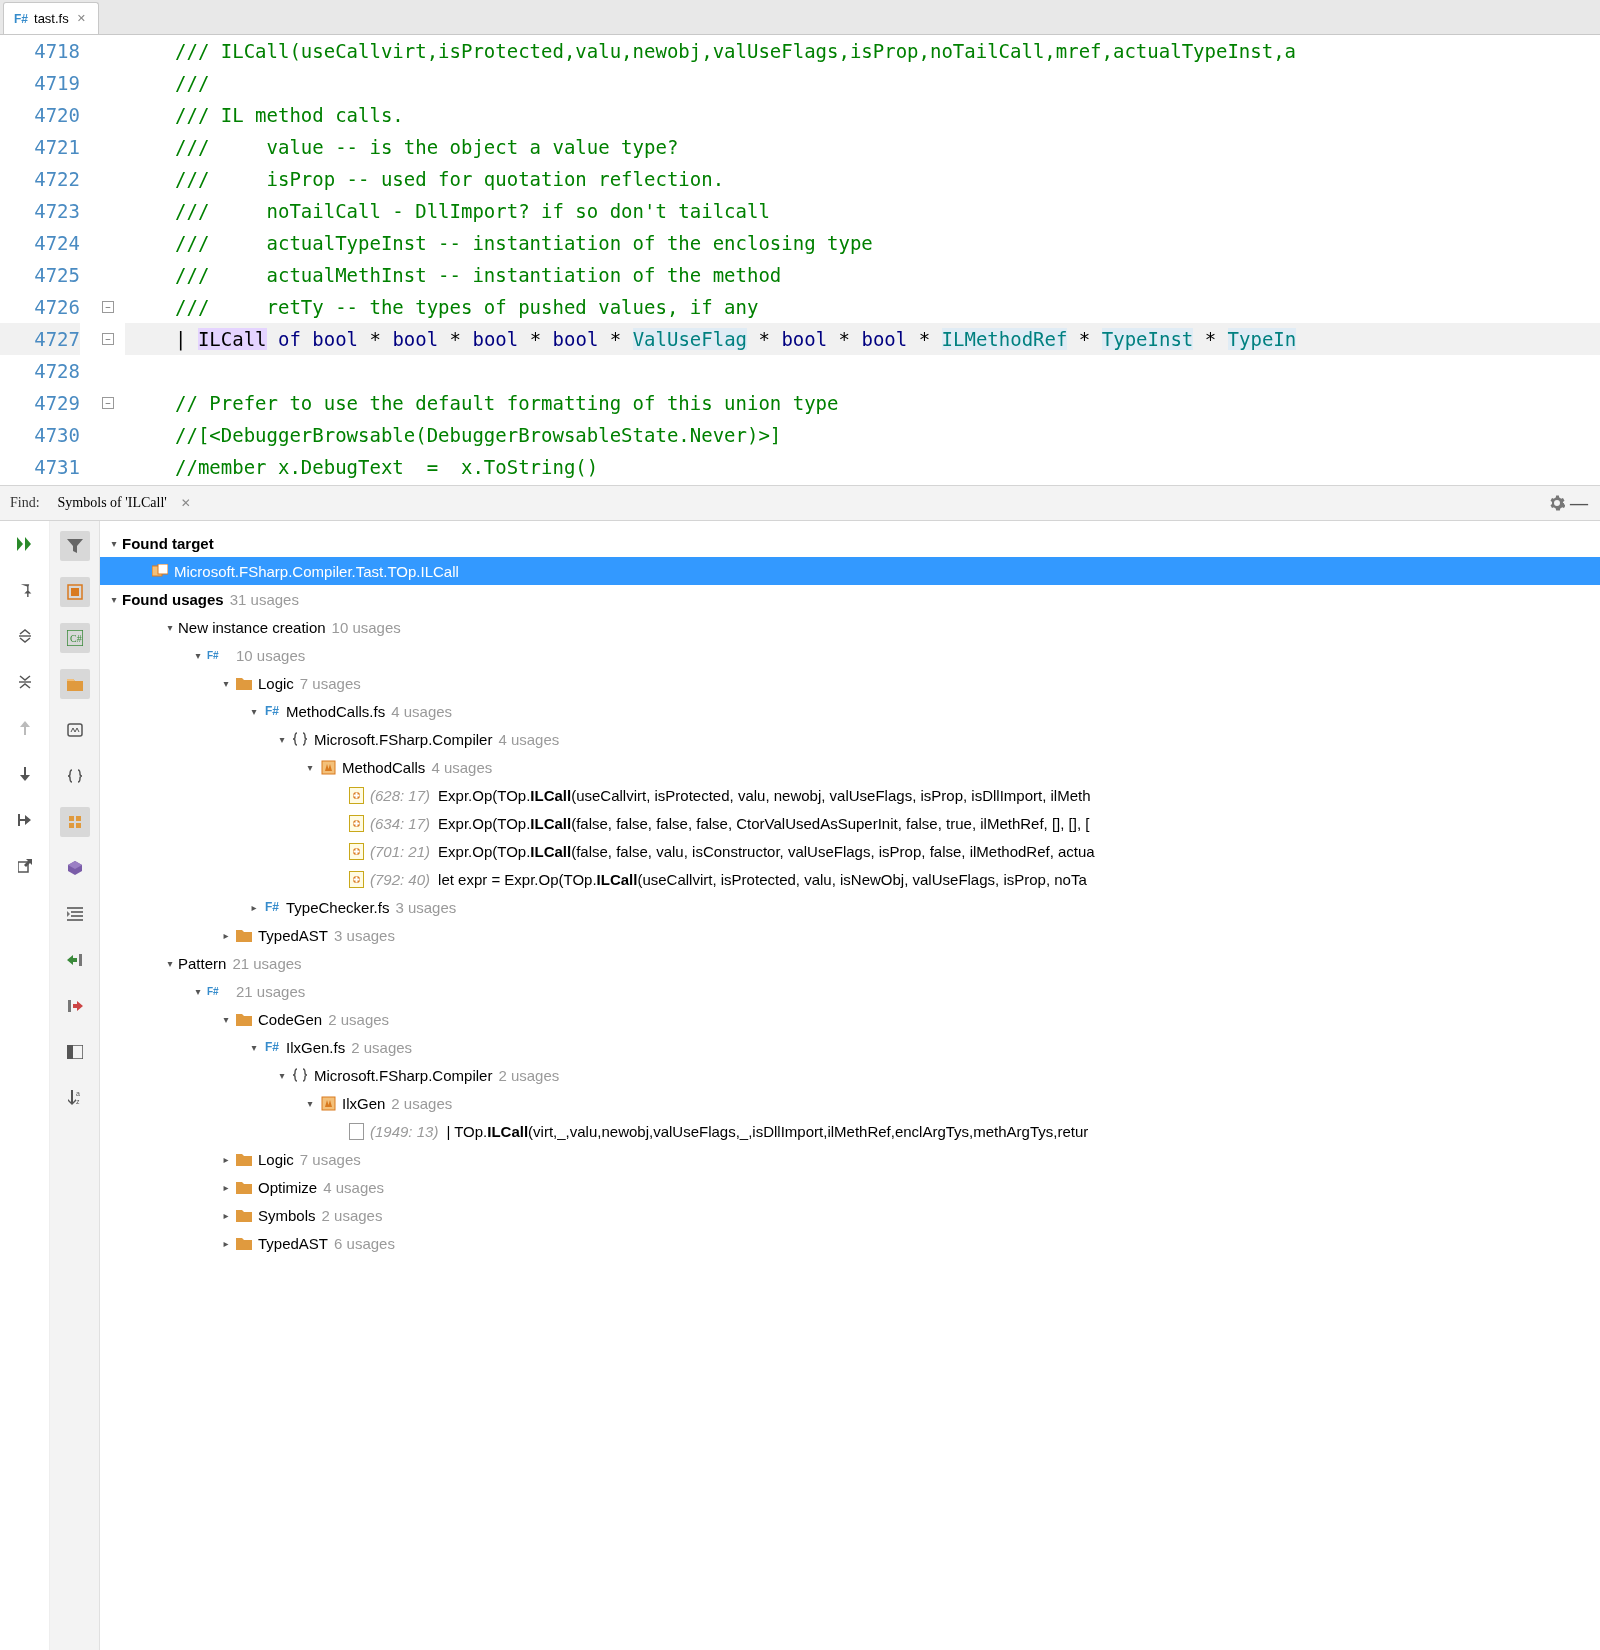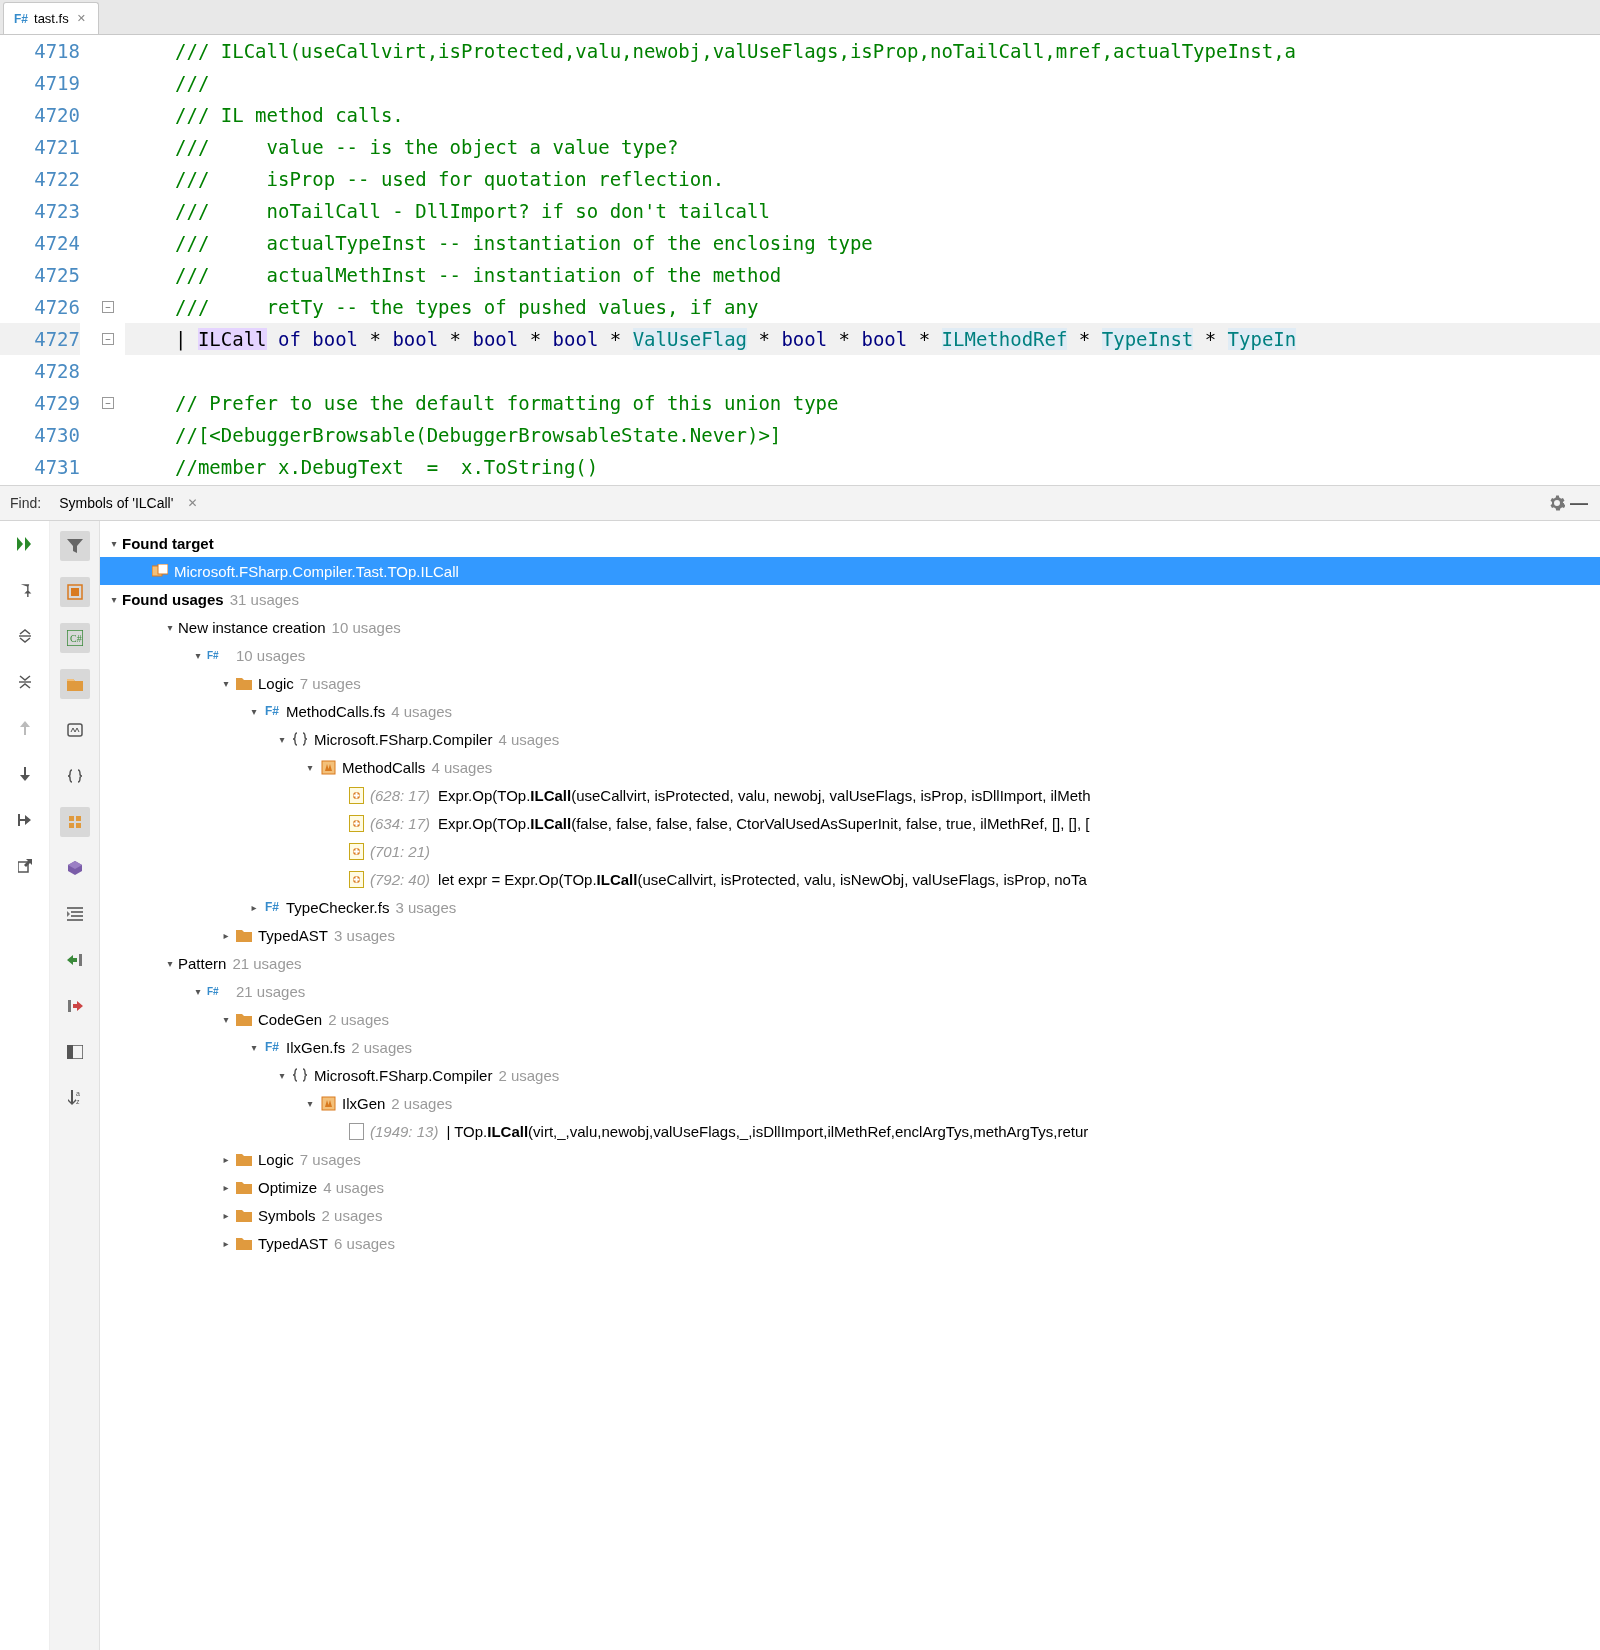--- a/index.html
+++ b/index.html
@@ -21,21 +21,21 @@
   .fold-mark { position: absolute; left: 2px; width: 12px; height: 12px; border: 1px solid #999; background: #fff; font-size: 9px; line-height: 10px; text-align: center; color: #666; }
   .codearea { flex: 1; white-space: pre; overflow: hidden; }
   .codeline { height: 32px; padding-left: 50px; }
   .codeline.hl { background: #f1f1f1; }
   .c-comment { color: #008000; }
   .c-keyword { color: #000080; text-align: center; }
   .c-highlight { background: #e5d4ff; }
   .c-typehl { background: #e0ecf5; color: #008080; }
 
   
-  .findbar { height: 36px; background: #f3f3f3; border-top: 1px solid #d4d4d4; border-bottom: 1px solid #d4d4d4; display: flex; align-items: center; padding: 0 10px; font-size: 14px; }
+  .findbar { height: 36px; background: #f3f3f3; border-top: 1px solid #d4d4d4; border-bottom: 1px solid #d4d4d4; display: flex; align-items: center; padding: 0 10px; font-size: 14px; font-family: Liberation Serif, serif; }
   .findbar .label { color: #333; margin-right: 18px; }
   .findbar .content { display: flex; align-items: center; gap: 8px; }
   .findbar .close { color: #888; margin-left: 6px; font-size: 12px; cursor: pointer; }
   .findbar .spacer { flex: 1; }
   .findbar .iconbtn { width: 22px; height: 22px; display: flex; align-items: center; justify-content: center; color: #555; cursor: pointer; }
 
   
   .usages { flex: 1; display: flex; overflow: hidden; }
   .toolcol { width: 50px; background: #fff; border-right: 1px solid #eee; display: flex; flex-direction: column; align-items: center; padding-top: 10px; gap: 20px; }
   .toolcol .tbtn { width: 26px; height: 26px; display: flex; align-items: center; justify-content: center; color: #555; cursor: pointer; }
@@ -366,20 +366,21 @@
           <span class="caret empty"></span>
           <span class="icon file-icon">
             <svg width="15" height="17" viewBox="0 0 15 17">
               <rect x="0.5" y="0.5" width="14" height="16" fill="#fffbe3" stroke="#c9a81a"></rect>
               <circle cx="7.5" cy="8.5" r="3.5" fill="#d97a1f"></circle>
               <rect x="6.5" y="5.5" width="2" height="6" fill="#fff"></rect>
               <rect x="4.5" y="7.5" width="6" height="2" fill="#fff"></rect>
             </svg>
           </span>
           <span class="loc">(701: 21)</span>
+          <span class="codemono">Expr.Op(TOp.<span class="strongIL">ILCall</span>(false, false, valu, isConstructor, valUseFlags, isProp, false, ilMethodRef, actua</span>
         </div>
         <div class="row">
           <span class="indent" style="width: 224px;"></span>
           <span class="caret empty"></span>
           <span class="icon file-icon">
             <svg width="15" height="17" viewBox="0 0 15 17">
               <rect x="0.5" y="0.5" width="14" height="16" fill="#fffbe3" stroke="#c9a81a"></rect>
               <circle cx="7.5" cy="8.5" r="3.5" fill="#d97a1f"></circle>
               <rect x="6.5" y="5.5" width="2" height="6" fill="#fff"></rect>
               <rect x="4.5" y="7.5" width="6" height="2" fill="#fff"></rect>

